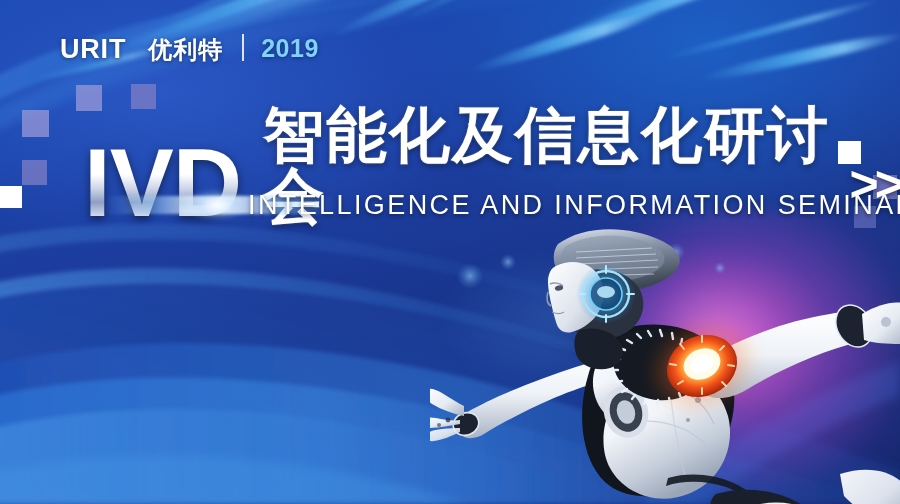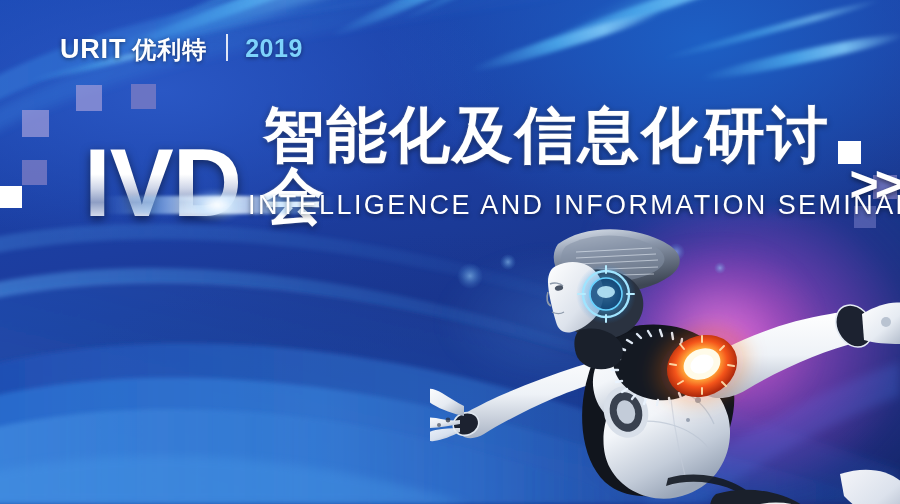--- a/index.html
+++ b/index.html
@@ -58,21 +58,21 @@
   .sq.white {background:#ffffff;}
   .sq.dim   {background:rgba(120,125,200,.55);}
 
   
   .logo{position:absolute;left:60px;top:34px;display:flex;align-items:flex-start;height:32px;}
   .logo-urit{
     color:#fff;font-size:27px;font-weight:bold;letter-spacing:.8px;
     text-shadow:0 1px 4px rgba(0,0,0,.45);
   }
   .logo-cn{
-    color:#fff;font-size:24px;font-weight:bold;margin-left:6px;letter-spacing:1px;
+    color:#fff;font-size:24px;font-weight:bold;margin-left:22px;letter-spacing:1px;
     text-shadow:0 1px 4px rgba(0,0,0,.45);
   }
   .logo-div{
     width:2px;height:27px;background:rgba(255,255,255,.85);margin:0 17px 0 19px;
   }
   .logo-year{
     color:#7dd3fc;font-size:25px;font-weight:bold;letter-spacing:.5px;
     text-shadow:0 1px 4px rgba(0,0,0,.45);
   }
 

